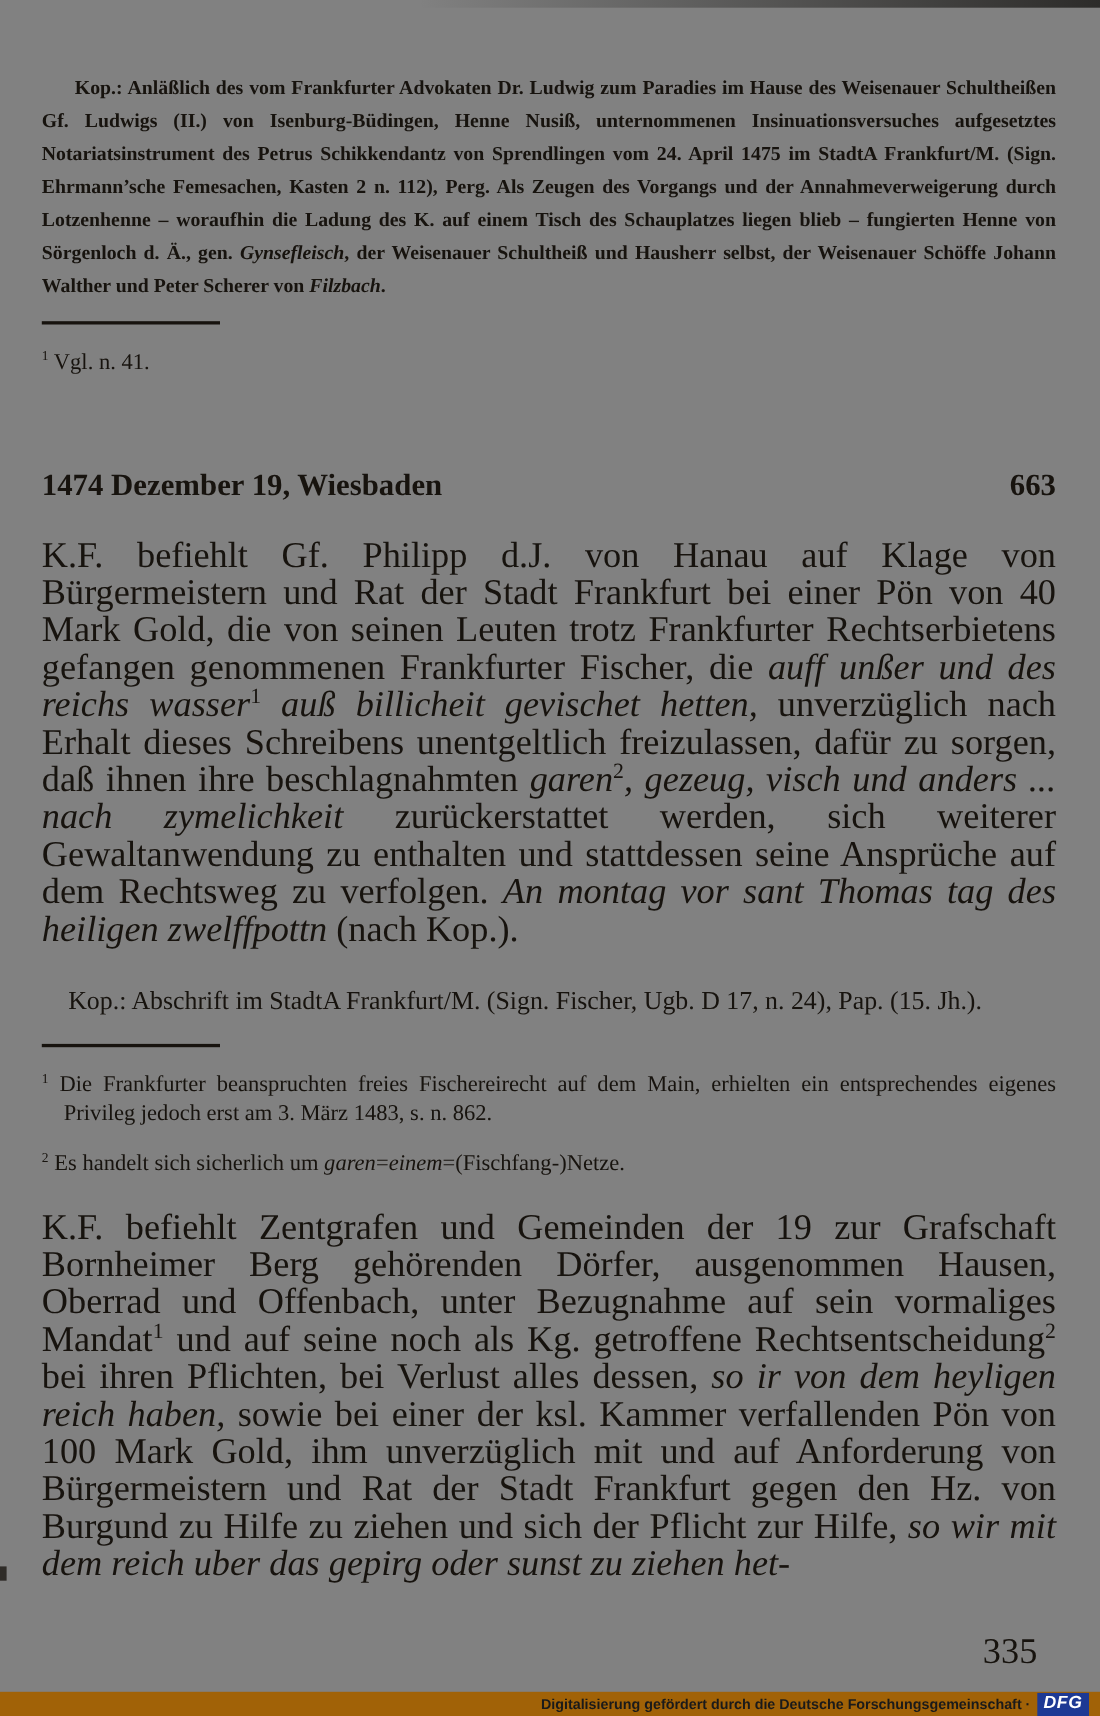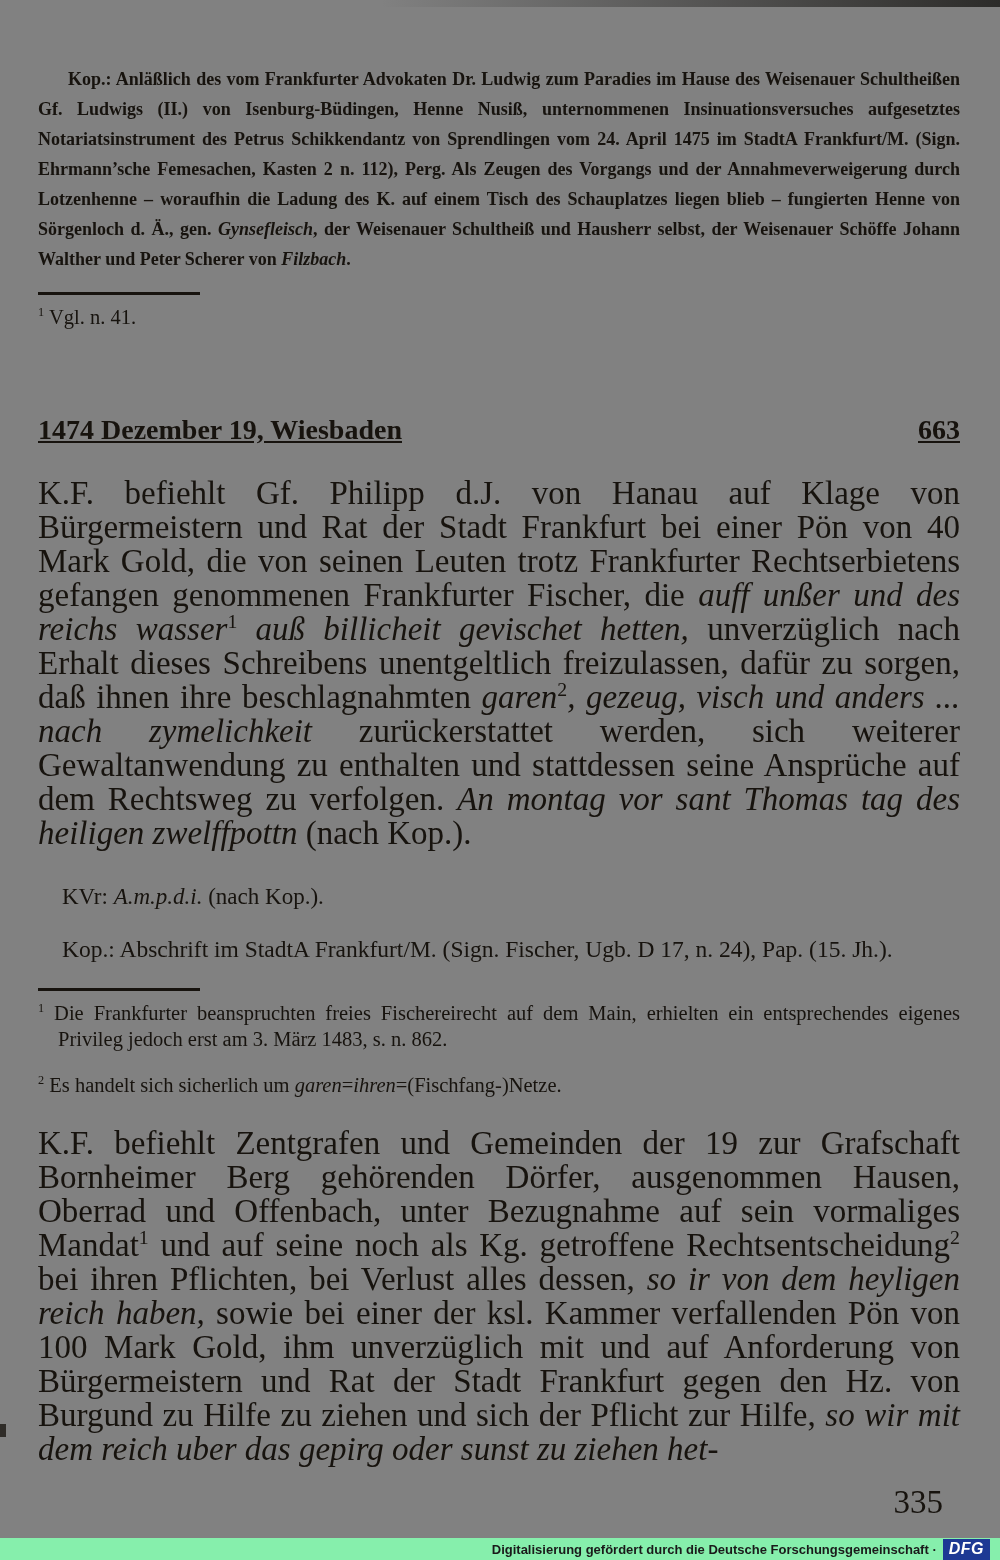--- a/index.html
+++ b/index.html
@@ -21,25 +21,25 @@
   .rule {
     width: 162px; height: 3px;
     background: #17130e;
     margin-top: 14px;
   }
   .footnote {
     font-size: 20.5px; line-height: 26px;
     text-align: justify;
     padding-left: 20px; text-indent: -20px;
   }
-  .footnote.first { margin-top: 9px; }
+  .footnote.first { margin-top: 21px; }
 
   .entry-heading {
     display: flex; justify-content: space-between; align-items: baseline;
-    font-weight: bold; font-size: 28px; line-height: 32px; text-decoration: underline;
+    font-weight: bold; font-size: 28px; line-height: 32px;
   }
   .entry-heading.h663 { margin-top: 84px; }
   .entry-heading.h664 { margin-top: 72px; }
 
   .entry-body {
     margin-top: 30px;
     font-size: 33px; line-height: 34px;
     text-align: justify;
   }
   .entry-body.b664 { margin-top: 28px; }
@@ -54,21 +54,21 @@
   .it { font-style: italic; }
   sup { font-size: 0.6em; vertical-align: super; line-height: 0; }
 
   .page-number {
     position: absolute; top: 1484px; right: 57px;
     font-size: 33px; font-weight: normal;
   }
 
   .dfg-footer {
     position: absolute; left: 0; right: 0; bottom: 0; height: 22px;
-    background: #86efac;
+    background: #a16207;
     display: flex; align-items: center; justify-content: flex-end;
     gap: 6px; padding-right: 10px; box-sizing: border-box;
     font-family: "Liberation Sans", sans-serif;
     font-size: 13px; font-weight: bold; color: #1a1a1a;
   }
   .dfg-logo {
     background: #1d3994; color: #ffffff;
     padding: 1px 6px 2px 6px;
     font-size: 16px; font-weight: bold; font-style: italic;
     letter-spacing: 0.5px;
@@ -98,29 +98,28 @@
 
   <p class="footnote first"><sup>1</sup><span> Vgl. n. 41.</span></p>
 
   <div class="entry-heading h663">
     <span>1474 Dezember 19, Wiesbaden</span>
     <span>663</span>
   </div>
 
   <p class="entry-body"><span>K.F. befiehlt Gf. Philipp d.J. von Hanau auf Klage von Bürgermeistern und Rat der Stadt Frankfurt bei einer Pön von 40 Mark Gold, die von seinen Leuten trotz Frankfurter Rechtserbietens gefangen genommenen Frankfurter Fischer, die </span><span class="it">auff unßer und des reichs wasser</span><sup>1</sup><span class="it"> auß billicheit gevischet hetten,</span><span> unverzüglich nach Erhalt dieses Schreibens unentgeltlich freizulassen, dafür zu sorgen, daß ihnen ihre beschlagnahmten </span><span class="it">garen</span><sup>2</sup><span class="it">, gezeug, visch und anders ... nach zymelichkeit</span><span> zurückerstattet werden, sich weiterer Gewaltanwendung zu enthalten und stattdessen seine Ansprüche auf dem Rechtsweg zu verfolgen. </span><span class="it">An montag vor sant Thomas tag des heiligen zwelffpottn</span><span> (nach Kop.).</span></p>
 
-  <p class="kvr-line"><span>KVr: </span><span class="it">A.m.p.d.i.</span><span> (nach Kop.).</span></p>
 
   <p class="kop-para"><span>Kop.: Abschrift im StadtA Frankfurt/M. (Sign. Fischer, Ugb. D 17, n. 24), Pap. (15. Jh.).</span></p>
 
   <div class="rule"></div>
 
   <p class="footnote first"><sup>1</sup><span> Die Frankfurter beanspruchten freies Fischereirecht auf dem Main, erhielten ein entsprechendes eigenes Privileg jedoch erst am 3. März 1483, s. n. 862.</span></p>
 
-  <p class="footnote"><sup>2</sup><span> Es handelt sich sicherlich um </span><span class="it">garen</span><span>=</span><span class="it">ihren</span><span>=(Fischfang-)Netze.</span></p>
+  <p class="footnote"><sup>2</sup><span> Es handelt sich sicherlich um </span><span class="it">garen</span><span>=</span><span class="it">einem</span><span>=(Fischfang-)Netze.</span></p>
 
 
   <p class="entry-body b664"><span>K.F. befiehlt Zentgrafen und Gemeinden der 19 zur Grafschaft Bornheimer Berg gehörenden Dörfer, ausgenommen Hausen, Oberrad und Offenbach, unter Bezugnahme auf sein vormaliges Mandat</span><sup>1</sup><span> und auf seine noch als Kg. getroffene Rechtsentscheidung</span><sup>2</sup><span> bei ihren Pflichten, bei Verlust alles dessen, </span><span class="it">so ir von dem heyligen reich haben,</span><span> sowie bei einer der ksl. Kammer verfallenden Pön von 100 Mark Gold, ihm unverzüglich mit und auf Anforderung von Bürgermeistern und Rat der Stadt Frankfurt gegen den Hz. von Burgund zu Hilfe zu ziehen und sich der Pflicht zur Hilfe, </span><span class="it">so wir mit dem reich uber das gepirg oder sunst zu ziehen het-</span></p>
 
 </div>
 
 <div class="page-number">335</div>
 
 <div class="dfg-footer">
   <span>Digitalisierung gefördert durch die Deutsche Forschungsgemeinschaft ·</span>

